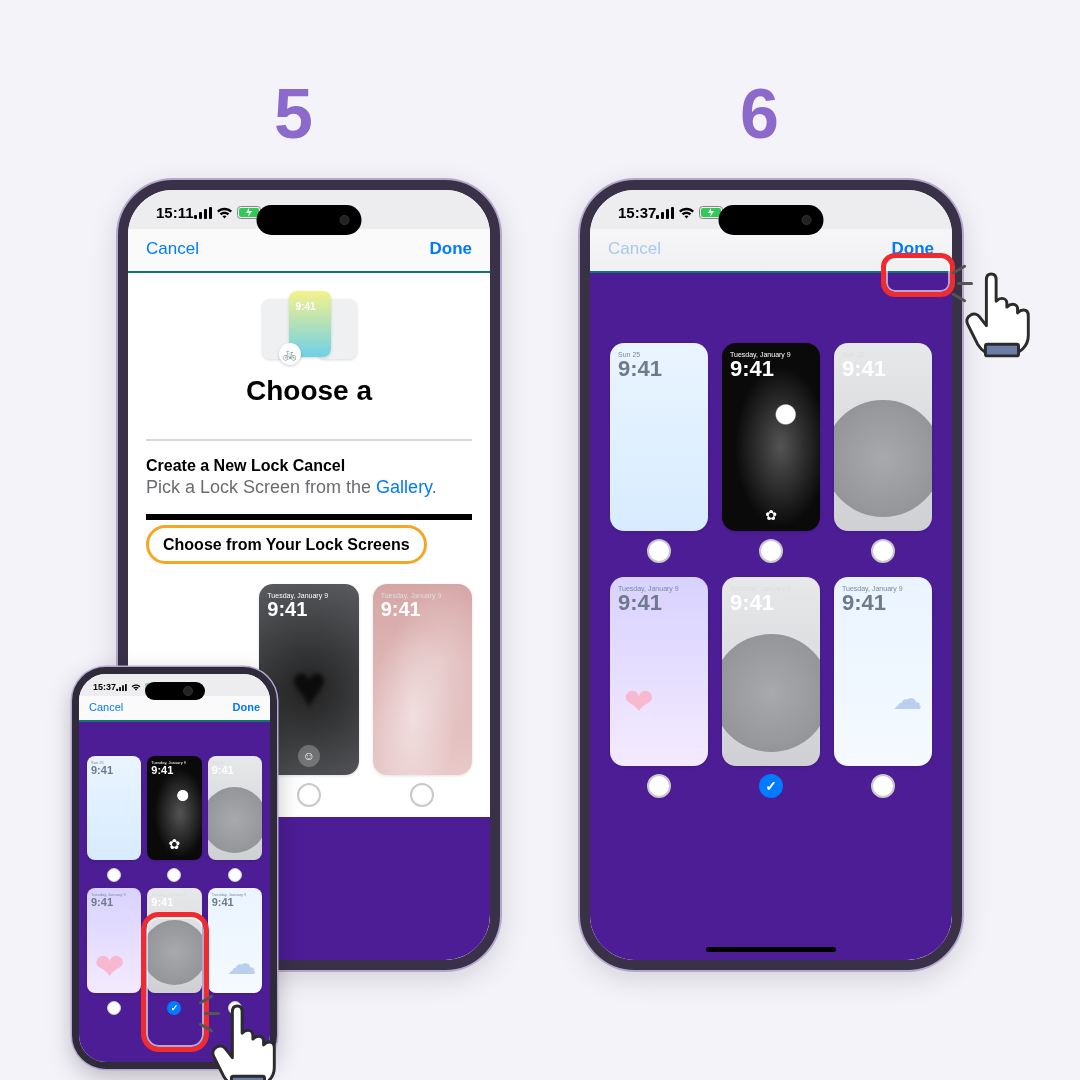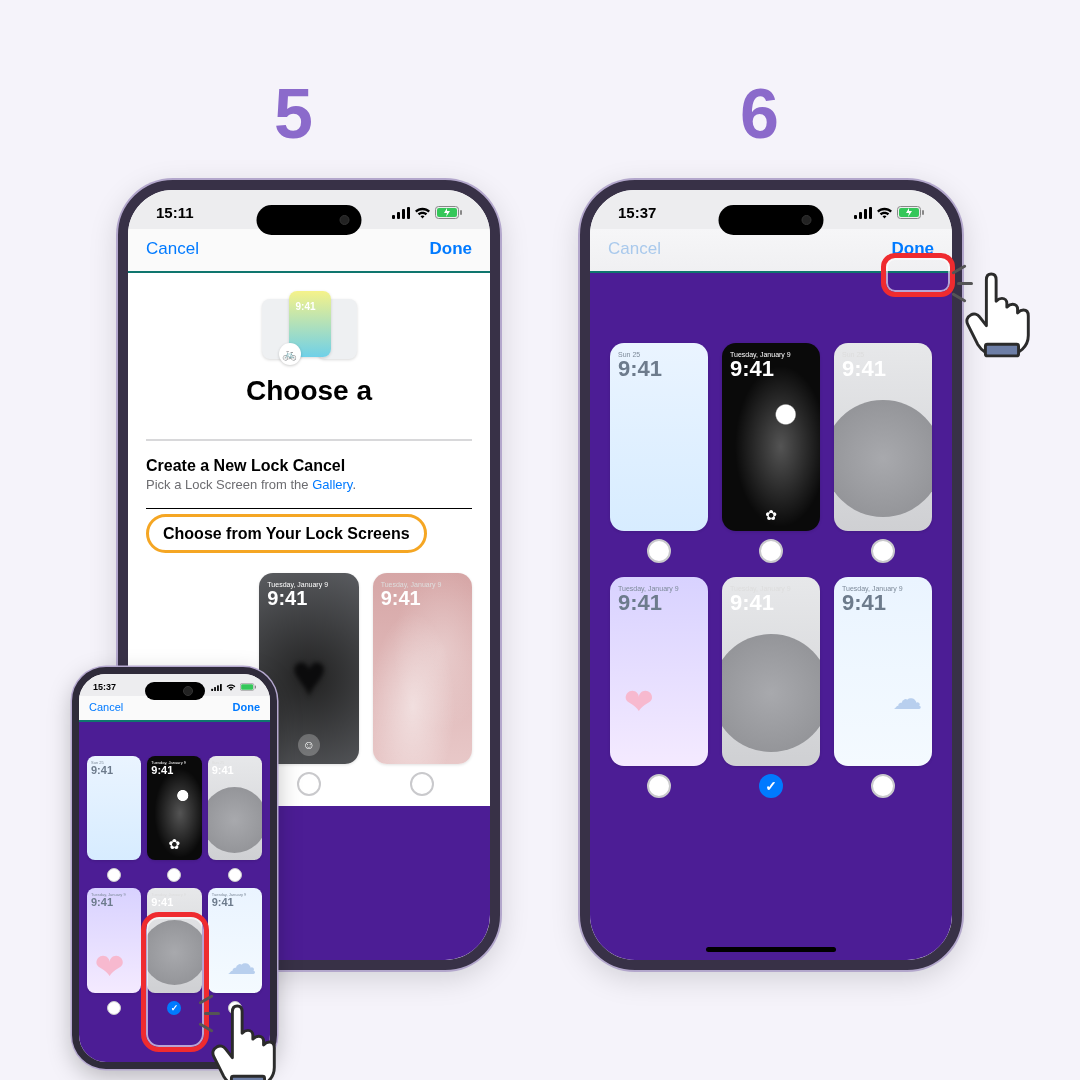--- a/index.html
+++ b/index.html
@@ -36,21 +36,21 @@
     border-radius: 20px;
     z-index: 5;
   }
   .notch::after{
     content:"";
     position:absolute; right:12px; top:50%; transform:translateY(-50%);
     width:8px;height:8px;border-radius:50%;background:#222;border:1px solid #333;
   }
   .statusbar {
     display: flex;
-    justify-content: space-between;
+    justify-content: flex-start;
     align-items: center;
     padding: 14px 28px 8px;
     font-size: 15px;
     font-weight: 600;
     background:#ededef;
   }
   .statusbar .icons { display:flex; gap:4px; align-items:center; }
   .signal-icon, .wifi-icon, .battery-icon { display:inline-flex; }
   .battery-icon svg rect.fill{ fill:#34c759;}
   .navbar {
@@ -81,24 +81,24 @@
   .hero-icon .card.front{
     left:27px; top:0; width:42px; height:66px;
     background:linear-gradient(180deg,#f5f28a,#6fd0e8);
   }
   .hero-icon .time{ position:absolute; left:34px; top:10px; color:#fff; font-size:10px; font-weight:700;}
   .hero-icon .badge{
     position:absolute; left:17px; bottom:-4px; width:22px;height:22px;border-radius:50%;
     background:#fff;box-shadow:0 1px 3px rgba(0,0,0,.2);display:flex;align-items:center;justify-content:center;color:#1ab6c7;font-size:12px;
   }
   .hero h1 { font-size: 28px; font-weight:800; text-align:left; line-height:1.15; margin-top:14px;}
-  .section-block{ padding:16px 0; border-top:1px solid #000000;}
+  .section-block{ padding:16px 0; border-top:6px solid #000000;}
   .section-block.first{border-top:2px solid #d8d8da; margin-top:10px;}
   .sub-title { font-size:16px; font-weight:700; }
-  .sub-desc { font-size:13px; color:#6c6c70; margin-top:2px;}
+  .sub-desc { font-size:18px; color:#6c6c70; margin-top:2px;}
   .sub-desc .lnk{ color:#007aff;}
   .pill-highlight{
     border:3px solid #f5a623; border-radius:22px; padding:8px 14px; font-size:16px; font-weight:700;
   }
   
   .ls-grid{
     display:grid; grid-template-columns:repeat(3,1fr); gap:14px 14px;
     padding: 10px 0;
   }
   .ls-item{ display:flex; flex-direction:column; align-items:center; gap:8px;}

